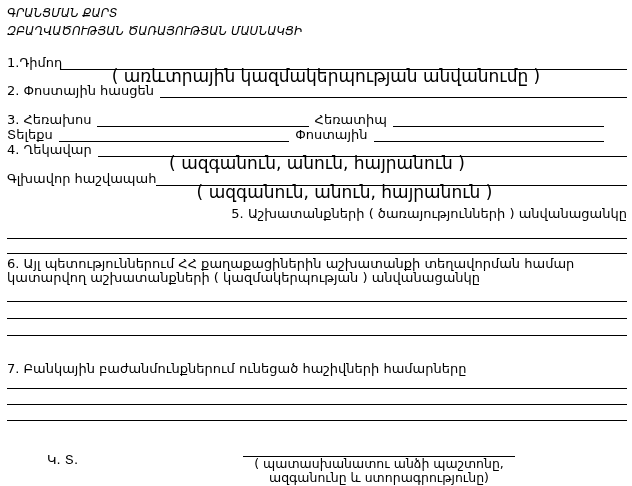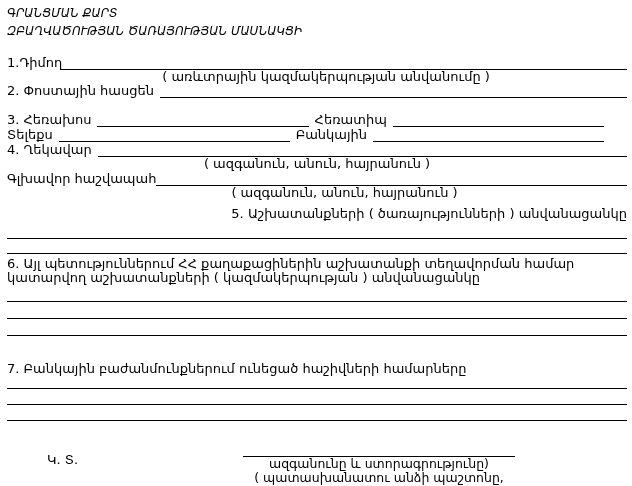--- a/index.html
+++ b/index.html
@@ -6,21 +6,21 @@
   body {
     width: 632px; height: 486px;
     font-family: "DejaVu Sans", "Liberation Sans", sans-serif;
     font-size: 13px; color: #000; overflow: hidden;
   }
   .page { box-sizing: border-box; width: 632px; height: 486px; padding: 4px 5px 0 7px; }
   .title { text-align: left; font-size: 12px; line-height: 18px; white-space: nowrap; font-style: italic; }
   .row { display: flex; align-items: flex-end; white-space: nowrap; }
   .fill { flex: 1; border-bottom: 1px solid #000; height: 100%; }
   .lbl { white-space: nowrap; }
-  .hint { line-height: 13px; height: 13px; font-size: 13px; text-align: center; white-space: nowrap; }
+  .hint { line-height: 13px; height: 13px; font-size: 17px; text-align: center; white-space: nowrap; }
   .blank { border-bottom: 1px solid #000; }
   .textline { line-height: 14px; white-space: nowrap; }
   
   .r-applicant { margin-top: 14px; height: 16px; }
   .r-postal { height: 15px; }
   .r-phone { margin-top: 14px; height: 15px; }
   .r-telex { height: 15px; }
   .r-director { height: 15px; }
   .r-accountant { height: 16px; }
   .r-works { margin-top: 7px; height: 15px; flex-direction: column; }
@@ -64,21 +64,21 @@
   <div class="row r-phone">
     <span class="lbl">3. Հեռախոս</span>
     <span class="fill gap6" style="margin-right:6px;"></span>
     <span class="lbl">Հեռատիպ</span>
     <span class="fill gap6 end23"></span>
   </div>
 
   <div class="row r-telex">
     <span class="lbl">Տելեքս</span>
     <span class="fill gap6" style="margin-right:6px;"></span>
-    <span class="lbl">Բանկային</span>
+    <span class="lbl">Փոստային</span>
     <span class="fill gap6 end23"></span>
   </div>
 
   <div class="row r-director">
     <span class="lbl">4. Ղեկավար</span>
     <span class="fill gap6"></span>
   </div>
   <div class="hint hint-center2">( ազգանուն, անուն, հայրանուն )</div>
 
   <div class="row r-accountant">
@@ -104,18 +104,18 @@
 
   <div class="textline sec7">7. Բանկային բաժանմունքներում ունեցած հաշիվների համարները</div>
   <div class="blank b4a"></div>
   <div class="blank b4b"></div>
   <div class="blank b4b"></div>
 
   <div class="footer">
     <span class="stamp">Կ. Տ.</span>
     <div class="sig-col">
       <div class="sig-line"></div>
+      <div class="sig-hint">( պատասխանատու անձի պաշտոնը,</div>
       <div class="sig-hint">ազգանունը և ստորագրությունը)</div>
-      <div class="sig-hint">( պատասխանատու անձի պաշտոնը,</div>
     </div>
   </div>
 
 </div>
 
 </body></html>

